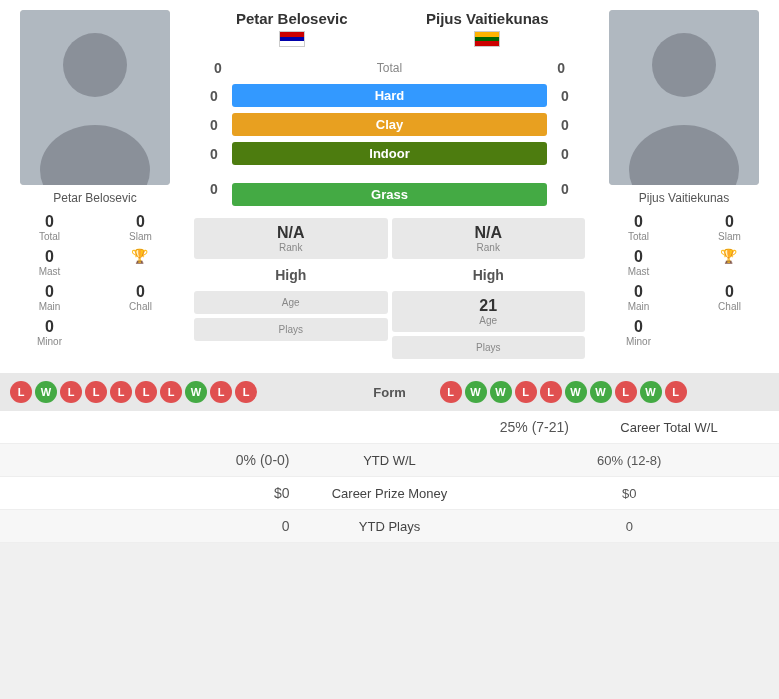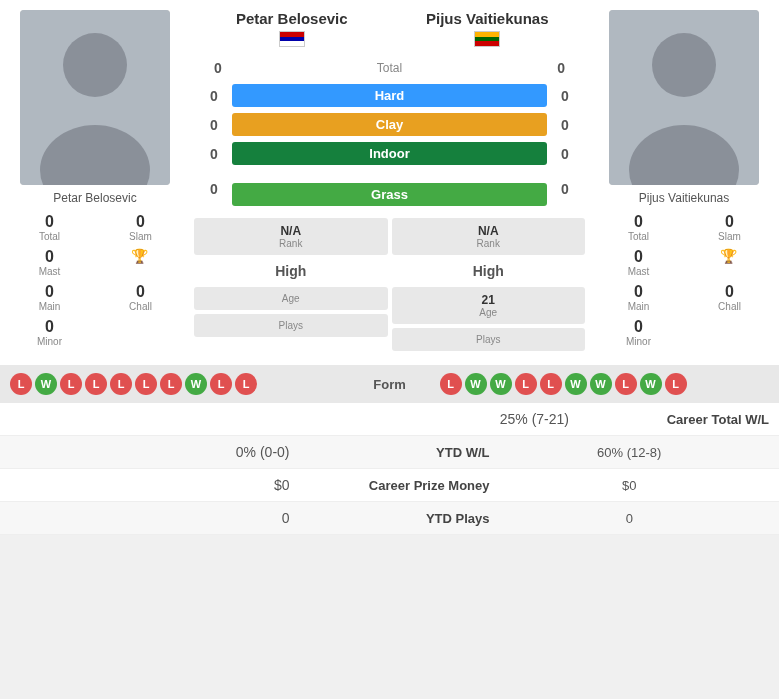--- a/index.html
+++ b/index.html
@@ -123,21 +123,21 @@
       color: #fff;
       font-weight: bold;
       font-size: 13px;
       padding: 4px 0;
       border-radius: 3px;
       margin: 0 8px;
     }
 
     .badge-hard { background: #3399ff; }
     .badge-clay { background: #e8a020; }
-    .badge-indoor { background: #15803d; }
+    .badge-indoor { background: #4d7c0f; }
     .badge-grass { background: #44aa44; margin-top: 12px; }
 
     .high-label {
       font-size: 14px;
       font-weight: bold;
       color: #555;
       text-align: right;
       margin-top: 1px;
     }
 
@@ -203,23 +203,23 @@
 
     .stats-row-left {
       flex: 1;
       text-align: right;
       font-size: 14px;
       color: #555;
     }
 
     .stats-row-center {
       width: 200px;
-      text-align: right;
+      text-align: center;
       font-size: 13px;
-      font-weight: bold;
+      font-weight: normal;
       color: #444;
       flex-shrink: 0;
     }
 
     .stats-row-right {
       flex: 1;
       text-align: center;
       font-size: 13px;
       color: #555;
     }
@@ -284,21 +284,21 @@
     }
 
     .card-block {
       background: #e8e8e8;
       border-radius: 3px;
       padding: 6px;
       text-align: center;
     }
 
     .card-block-value {
-      font-size: 12px;
+      font-size: 16px;
       font-weight: bold;
     }
 
     .card-block-label {
       font-size: 10px;
       color: #888;
     }
 
     
     .flag-serbia {

